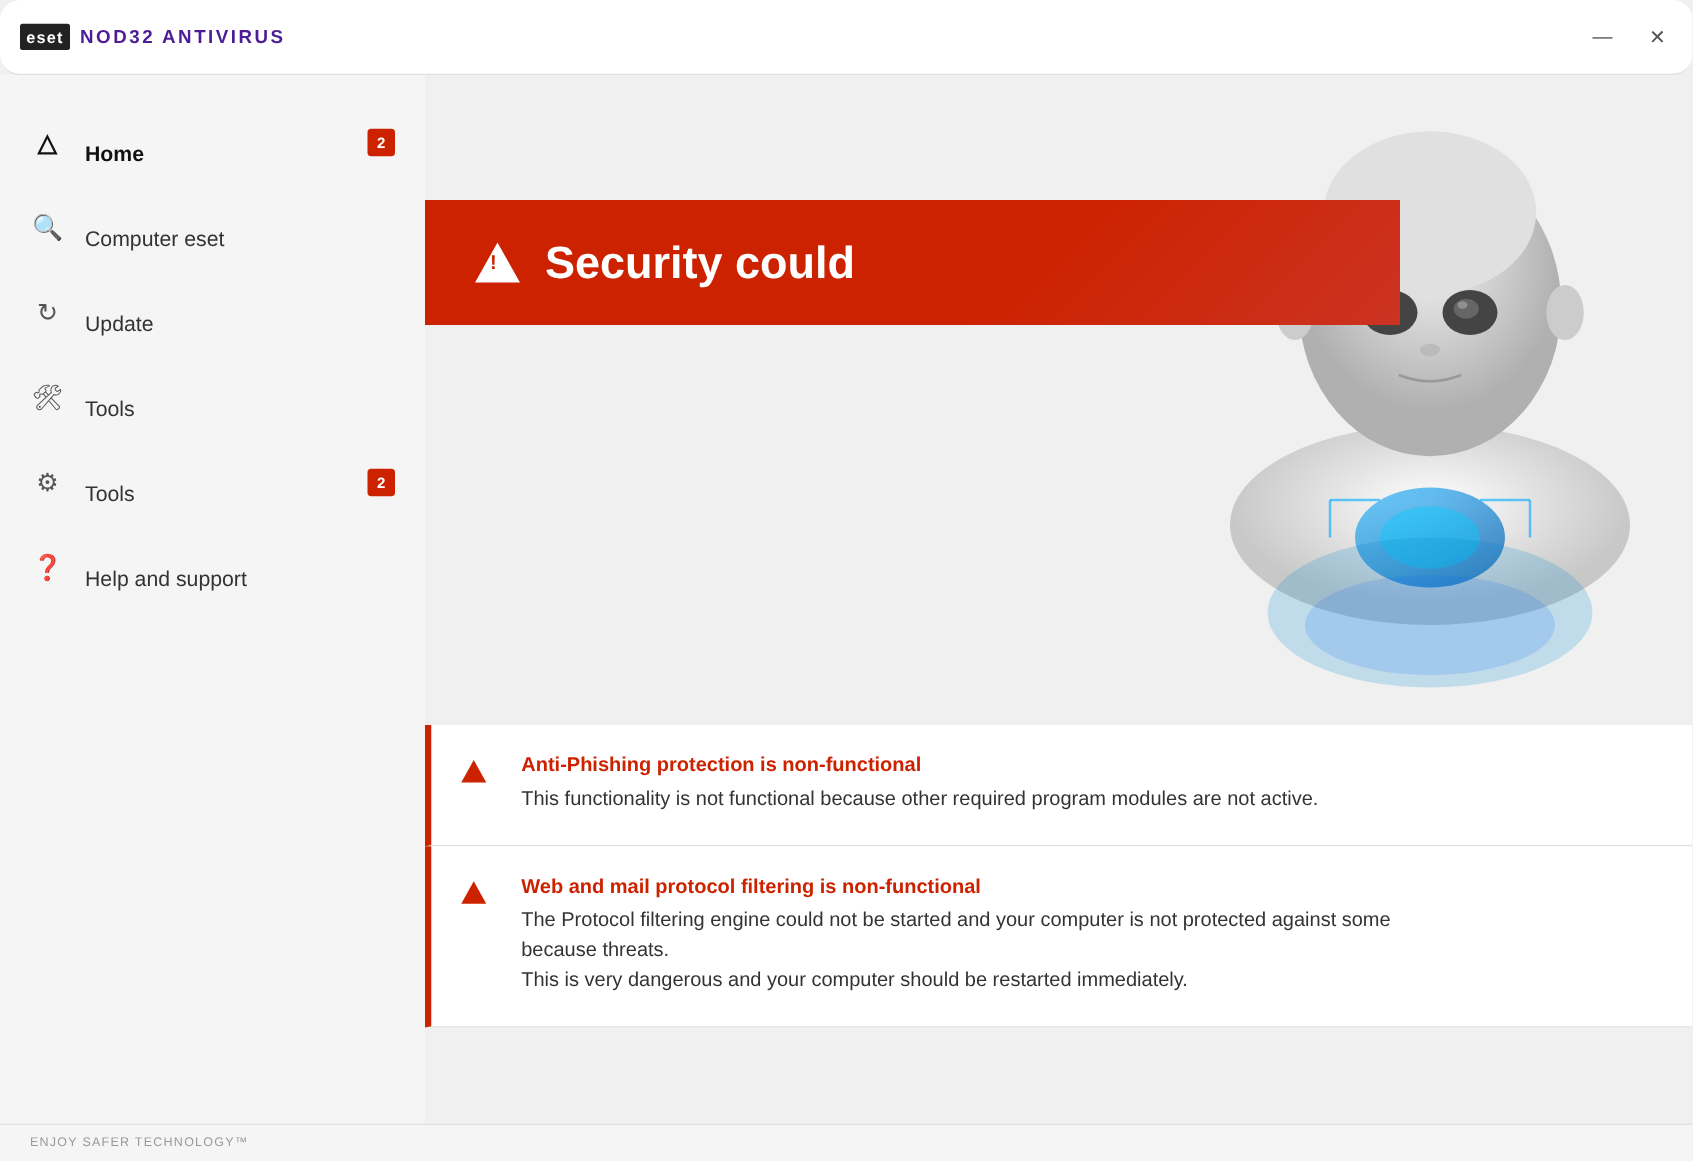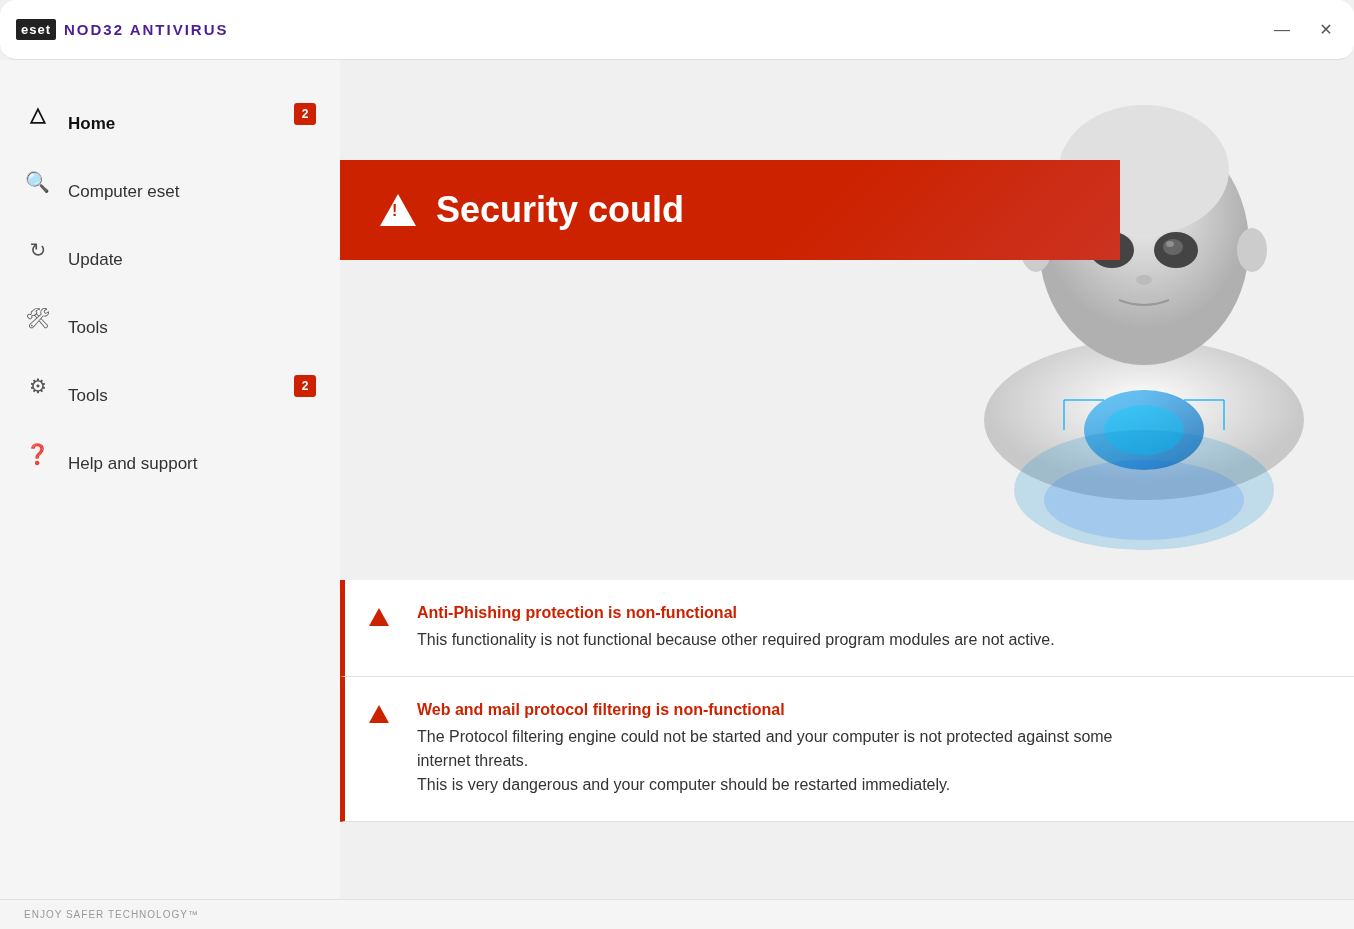--- a/index.html
+++ b/index.html
@@ -410,21 +410,21 @@
         </div>
       </div>
 
       <div class="alert-card">
         <span class="alert-icon-small">
           <span class="tri" style="border-left:10px solid transparent;border-right:10px solid transparent;border-bottom:18px solid #cc2200;"></span>
         </span>
         <div class="alert-content">
           <div class="alert-title">Web and mail protocol filtering is non-functional</div>
           <div class="alert-desc">The Protocol filtering engine could not be started and your computer is not protected against some</div>
-          <div class="alert-desc">internet threats.</div>
+          <div class="alert-desc">because threats.</div>
           <div class="alert-desc">This is very dangerous and your computer should be restarted immediately.</div>
         </div>
       </div>
 
     </div>
 
   </div>
 
 </div>
 

